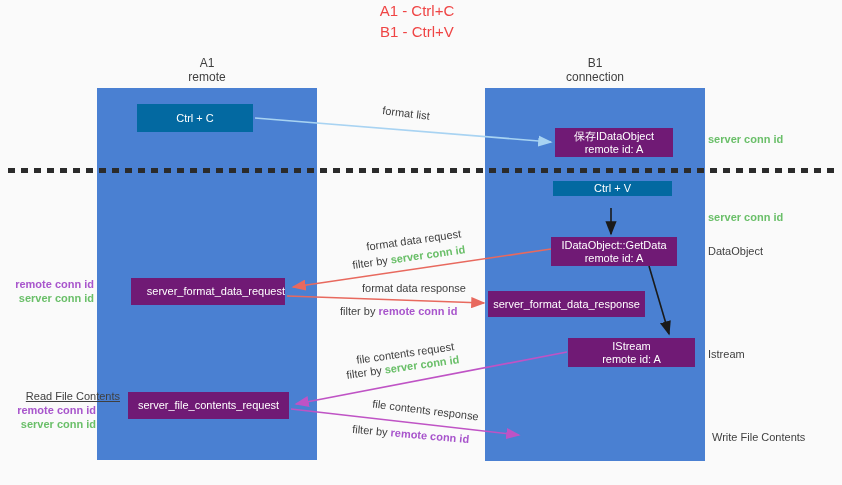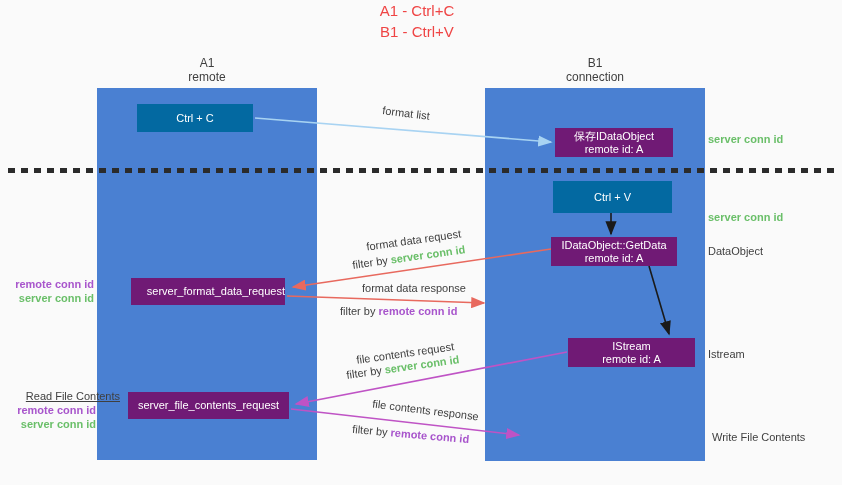--- a/index.html
+++ b/index.html
@@ -98,33 +98,36 @@
 
   <div class="abs node green-node" style="left:137px;top:104px;width:116px;height:28px;">
     <span>Ctrl + C</span>
   </div>
 
   <div class="abs node orange-node" style="left:555px;top:128px;width:118px;height:29px;">
     <span>保存IDataObject</span>
     <span>remote id: A</span>
   </div>
 
-  <div class="abs node green-node" style="left:553px;top:181px;width:119px;height:32px;">
+  <div class="abs node green-node" style="left:553px;top:181px;width:119px;height:15px;">
     <span>Ctrl + V</span>
   </div>
 
   <div class="abs node orange-node" style="left:551px;top:237px;width:126px;height:29px;">
     <span>IDataObject::GetData</span>
     <span>remote id: A</span>
   </div>
 
   <div class="abs node orange-node" style="left:131px;top:278px;width:154px;height:27px;align-items:flex-end;">
     <span>server_format_data_request</span>
   </div>
 
+  <div class="abs node orange-node" style="left:488px;top:291px;width:157px;height:26px;">
+    <span>server_format_data_response</span>
+  </div>
 
   <div class="abs node orange-node" style="left:568px;top:338px;width:127px;height:29px;">
     <span>IStream</span>
     <span>remote id: A</span>
   </div>
 
   <div class="abs node orange-node" style="left:128px;top:392px;width:161px;height:27px;">
     <span>server_file_contents_request</span>
   </div>
 

